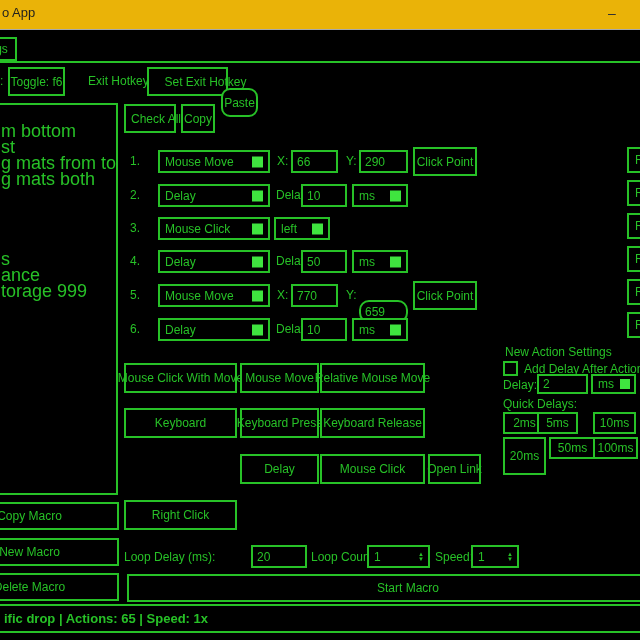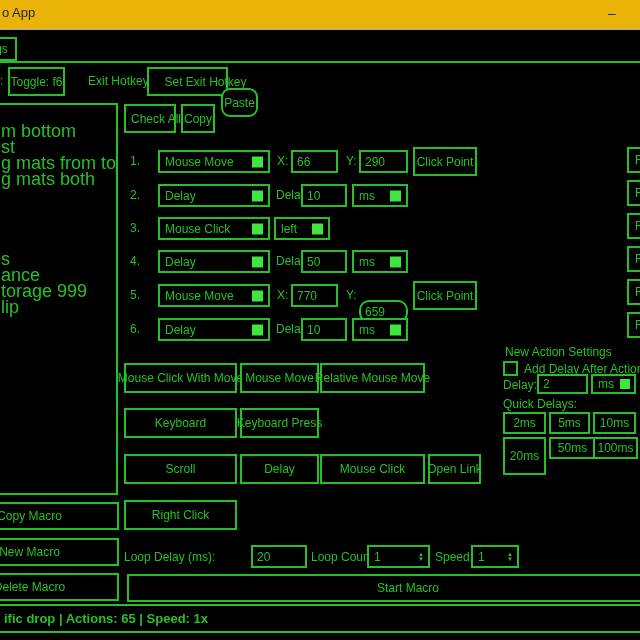--- a/index.html
+++ b/index.html
@@ -70,21 +70,20 @@
     <div class="item">st</div>
     <div class="item">g mats from top</div>
     <div class="item">g mats both</div>
     <div class="item"></div>
     <div class="item"></div>
     <div class="item"></div>
     <div class="item"></div>
     <div class="item">s</div>
     <div class="item">ance</div>
     <div class="item">torage 999</div>
-    <div class="item">lip</div>
   </div>
 
   <div class="abs btn" style="left:-60px;top:502px;width:179px;height:28px;">Copy Macro</div>
   <div class="abs btn" style="left:-60px;top:538px;width:179px;height:28px;">New Macro</div>
   <div class="abs btn" style="left:-60px;top:573px;width:179px;height:28px;">Delete Macro</div>
 
   <div class="abs btn" style="left:124px;top:104px;width:52px;height:29px;padding-left:12px;">Check All</div>
   <div class="abs btn" style="left:181px;top:104px;width:34px;height:29px;">Copy</div>
   <div class="abs btn" style="left:221px;top:88px;width:37px;height:29px;border-radius:9px;">Paste</div>
 
@@ -161,40 +160,40 @@
     <div class="sq"></div>
   </div>
   <div class="abs btn left-align" style="left:627px;top:312px;width:80px;height:26px;">R</div>
 
   <div class="abs btn" style="left:124px;top:363px;width:113px;height:30px;">Mouse Click With Move</div>
   <div class="abs btn" style="left:240px;top:363px;width:79px;height:30px;">Mouse Move</div>
   <div class="abs btn" style="left:124px;top:408px;width:113px;height:30px;">Keyboard</div>
 
   <div class="abs btn" style="left:320px;top:363px;width:105px;height:30px;">Relative Mouse Move</div>
   <div class="abs btn" style="left:240px;top:408px;width:79px;height:30px;">Keyboard Press</div>
-
-  <div class="abs btn" style="left:124px;top:454px;width:113px;height:30px;">Scroll</div>
+  <div class="abs btn" style="left:320px;top:408px;width:105px;height:30px;">Keyboard Release</div>
+
   <div class="abs btn" style="left:240px;top:454px;width:79px;height:30px;">Delay</div>
   <div class="abs btn" style="left:320px;top:454px;width:105px;height:30px;">Mouse Click</div>
   <div class="abs btn" style="left:428px;top:454px;width:53px;height:30px;">Open Link</div>
 
   <div class="abs btn" style="left:124px;top:500px;width:113px;height:30px;">Right Click</div>
 
   <div class="abs lbl" style="left:505px;top:345px;">New Action Settings</div>
   <div class="abs checkbox" style="left:503px;top:361px;width:15px;height:15px;"></div>
   <div class="abs lbl" style="left:524px;top:362px;">Add Delay After Action</div>
   <div class="abs lbl" style="left:503px;top:378px;">Delay:</div>
   <input class="abs inp" style="left: 537px; top: 374px; width: 51px; height: 20px;" value="2">
   <div class="abs dd" style="left:591px;top:374px;width:45px;height:20px;">
     <span>ms</span>
     <div class="sq" style="width:10px;height:10px;right:4px;"></div>
   </div>
   <div class="abs lbl" style="left:503px;top:397px;">Quick Delays:</div>
   <div class="abs btn" style="left:503px;top:412px;width:43px;height:22px;">2ms</div>
-  <div class="abs btn" style="left:549px;top:412px;width:41px;height:22px;">5ms</div>
+  <div class="abs btn" style="left:537px;top:412px;width:41px;height:22px;">5ms</div>
   <div class="abs btn" style="left:593px;top:412px;width:43px;height:22px;">10ms</div>
   <div class="abs btn" style="left:503px;top:437px;width:43px;height:38px;">20ms</div>
   <div class="abs btn" style="left:549px;top:437px;width:47px;height:22px;">50ms</div>
   <div class="abs btn" style="left:593px;top:437px;width:45px;height:22px;">100ms</div>
 
   <div class="abs lbl" style="left:124px;top:550px;">Loop Delay (ms):</div>
   <input class="abs inp" style="left: 251px; top: 545px; width: 56px; height: 23px;" value="20">
   <div class="abs lbl" style="left:311px;top:550px;">Loop Count:</div>
   <div class="abs spin" style="left:367px;top:545px;width:63px;height:23px;">
     <span class="val">1</span>

